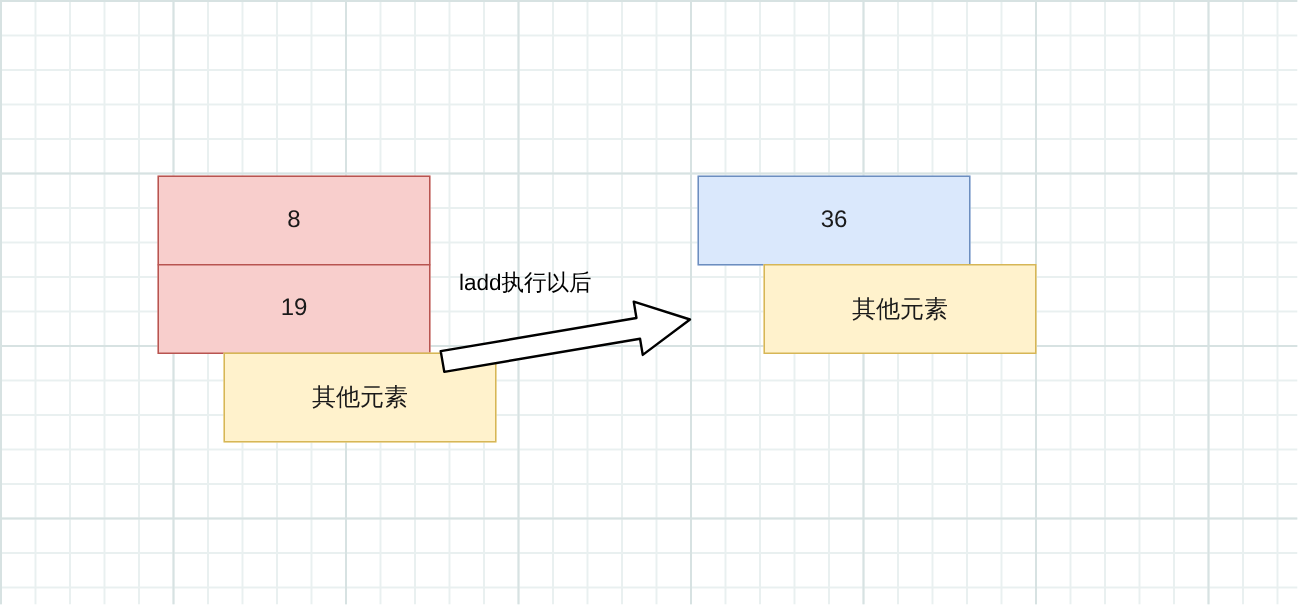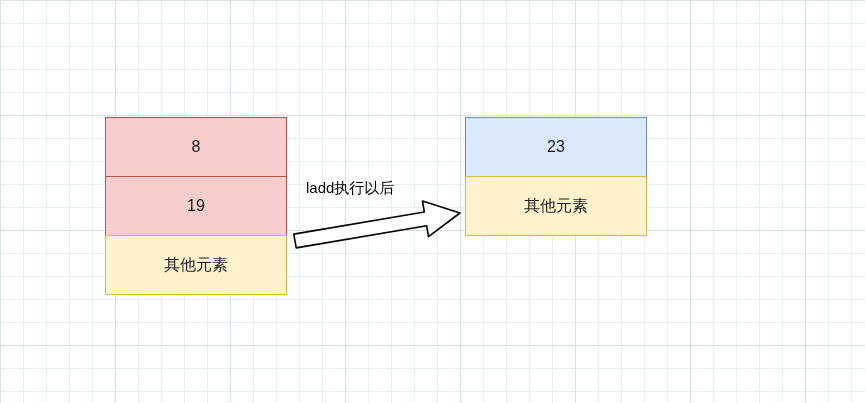--- a/index.html
+++ b/index.html
@@ -29,21 +29,21 @@
     height: 60px;
     display: flex;
     align-items: center;
     justify-content: center;
     font-size: 16px;
     color: #1a1a1a;
     margin-top: -1px;
   }
   .cell:first-child { margin-top: 0; }
   .cell.red    { background: #f8cecc; border: 1px solid #b85450; }
-  .cell.yellow { background: #fff2cc; border: 1px solid #d6b656; }
+  .cell.yellow { background: #fff2cc; border: 1px solid #d6b656; margin-left: 44px; }
   .cell.blue   { background: #dae8fc; border: 1px solid #6c8ebf; }
   .left-stack  { left: 105px; top: 117px; }
   .right-stack { left: 465px; top: 117px; }
   .arrow-wrap {
     position: absolute;
     left: 290px; top: 196px;
     width: 175px; height: 58px;
   }
   .arrow-label {
     position: absolute;
@@ -67,17 +67,17 @@
 
   <div class="arrow-label">ladd执行以后</div>
 
   <div class="arrow-wrap">
     <svg width="175" height="58" viewBox="0 0 175 58" xmlns="http://www.w3.org/2000/svg">
       <polygon points="3.8,38.1 134.3,16.0 132.5,5.1 170,17 138.5,40.6 136.7,29.8 6.2,51.9" fill="#ffffff" stroke="#000000" stroke-width="1.6" stroke-linejoin="round"></polygon>
     </svg>
   </div>
 
   <div class="stack right-stack">
-    <div class="cell blue">23</div>
+    <div class="cell blue">36</div>
     <div class="cell yellow">其他元素</div>
   </div>
 
 </div>
 
 </body></html>

